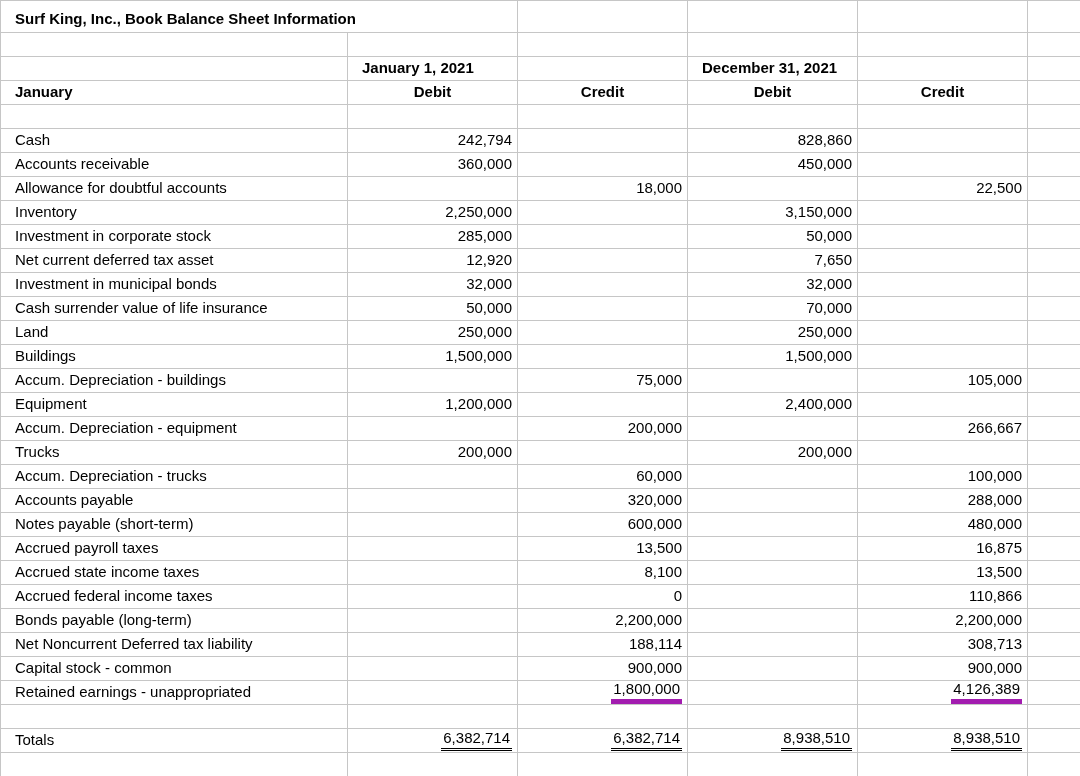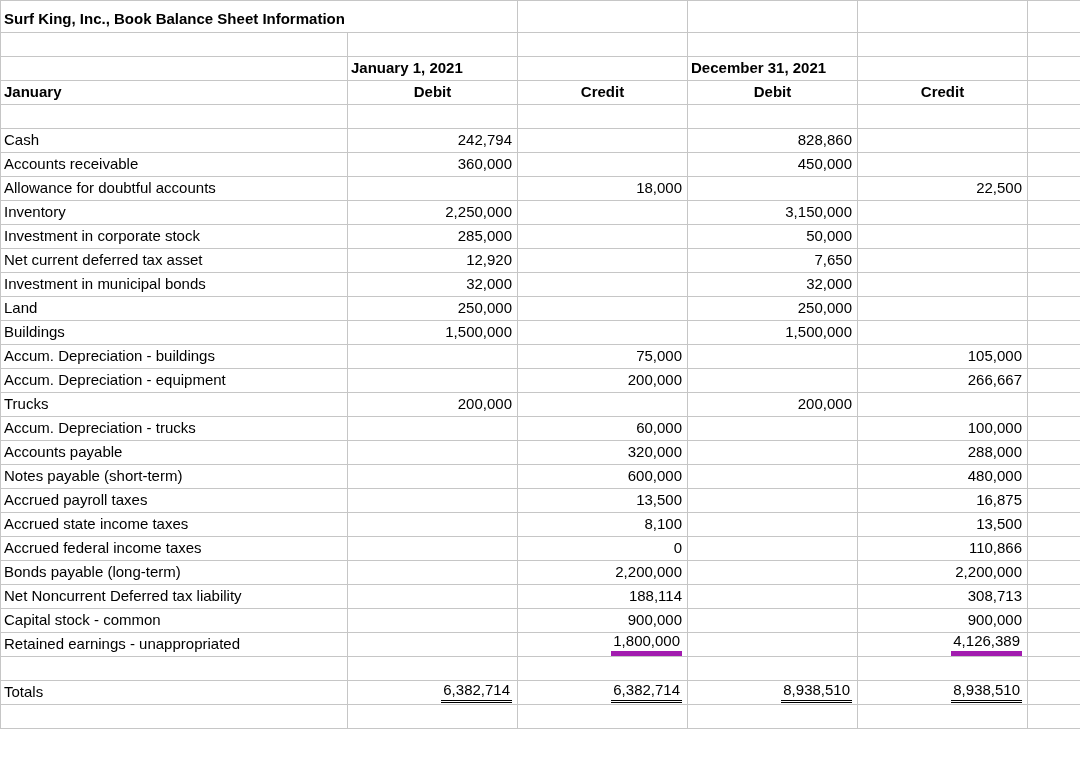--- a/index.html
+++ b/index.html
@@ -20,21 +20,21 @@
   tr.title-row td { vertical-align: bottom; padding-bottom: 5px; }
   td {
     border: 1px solid #c6c6c6;
     font-size: 15px;
     line-height: 1.1;
     padding: 0 5px;
     white-space: nowrap;
     overflow: hidden;
     vertical-align: middle;
   }
-  td.acct { text-align: left; padding-left: 3px; }
+  td.acct { text-align: left; padding-left: 14px; }
   td.num  { text-align: right; }
   td.center { text-align: center; margin-top: 12px; }
   .bold { font-weight: bold; }
   .u-single {
     display: inline-block;
     border-bottom: 5px solid #a21caf;
     padding: 0 2px 1px 2px;
   }
   .u-double {
     display: inline-block;
@@ -147,20 +147,28 @@
       </tr>
       <tr>
         <td class="acct">Investment in municipal bonds</td>
         <td class="num">32,000</td>
         <td class="num"></td>
         <td class="num">32,000</td>
         <td class="num"></td>
         <td></td>
       </tr>
       <tr>
+        <td class="acct">Cash surrender value of life insurance</td>
+        <td class="num">50,000</td>
+        <td class="num"></td>
+        <td class="num">70,000</td>
+        <td class="num"></td>
+        <td></td>
+      </tr>
+      <tr>
         <td class="acct">Land</td>
         <td class="num">250,000</td>
         <td class="num"></td>
         <td class="num">250,000</td>
         <td class="num"></td>
         <td></td>
       </tr>
       <tr>
         <td class="acct">Buildings</td>
         <td class="num">1,500,000</td>
@@ -168,20 +176,28 @@
         <td class="num">1,500,000</td>
         <td class="num"></td>
         <td></td>
       </tr>
       <tr>
         <td class="acct">Accum. Depreciation - buildings</td>
         <td class="num"></td>
         <td class="num">75,000</td>
         <td class="num"></td>
         <td class="num">105,000</td>
+        <td></td>
+      </tr>
+      <tr>
+        <td class="acct">Equipment</td>
+        <td class="num">1,200,000</td>
+        <td class="num"></td>
+        <td class="num">2,400,000</td>
+        <td class="num"></td>
         <td></td>
       </tr>
       <tr>
         <td class="acct">Accum. Depreciation - equipment</td>
         <td class="num"></td>
         <td class="num">200,000</td>
         <td class="num"></td>
         <td class="num">266,667</td>
         <td></td>
       </tr>

